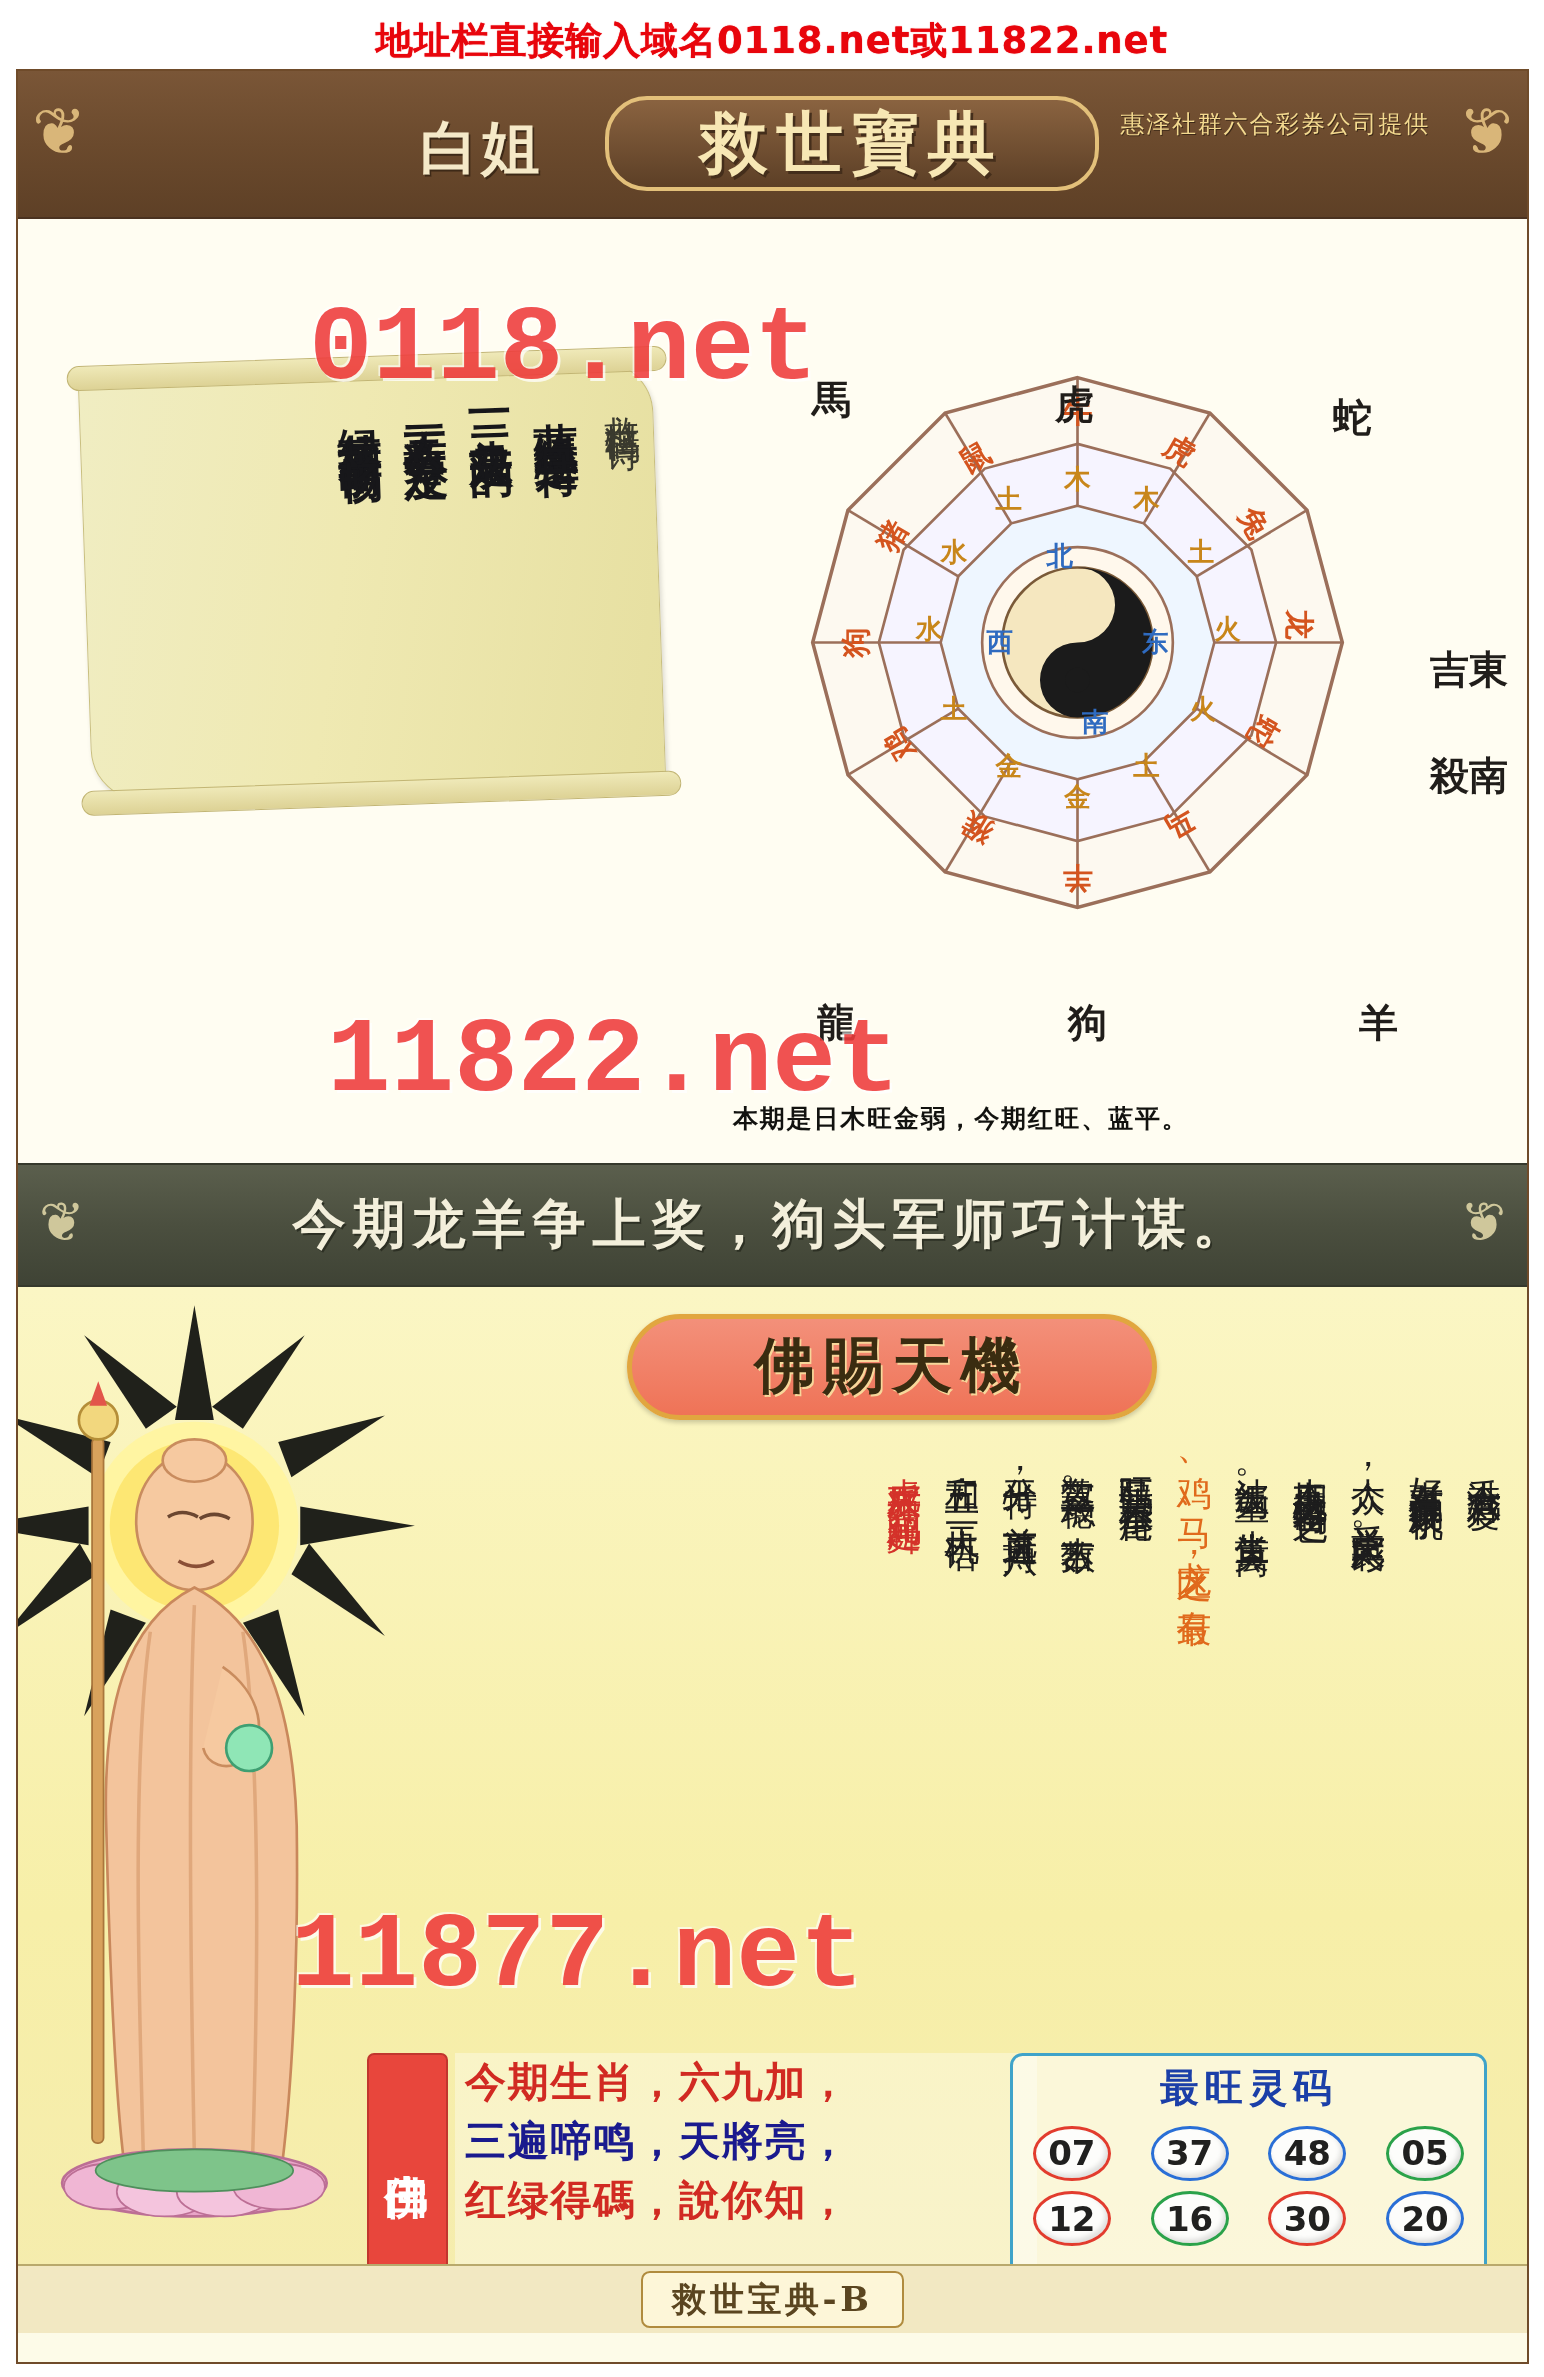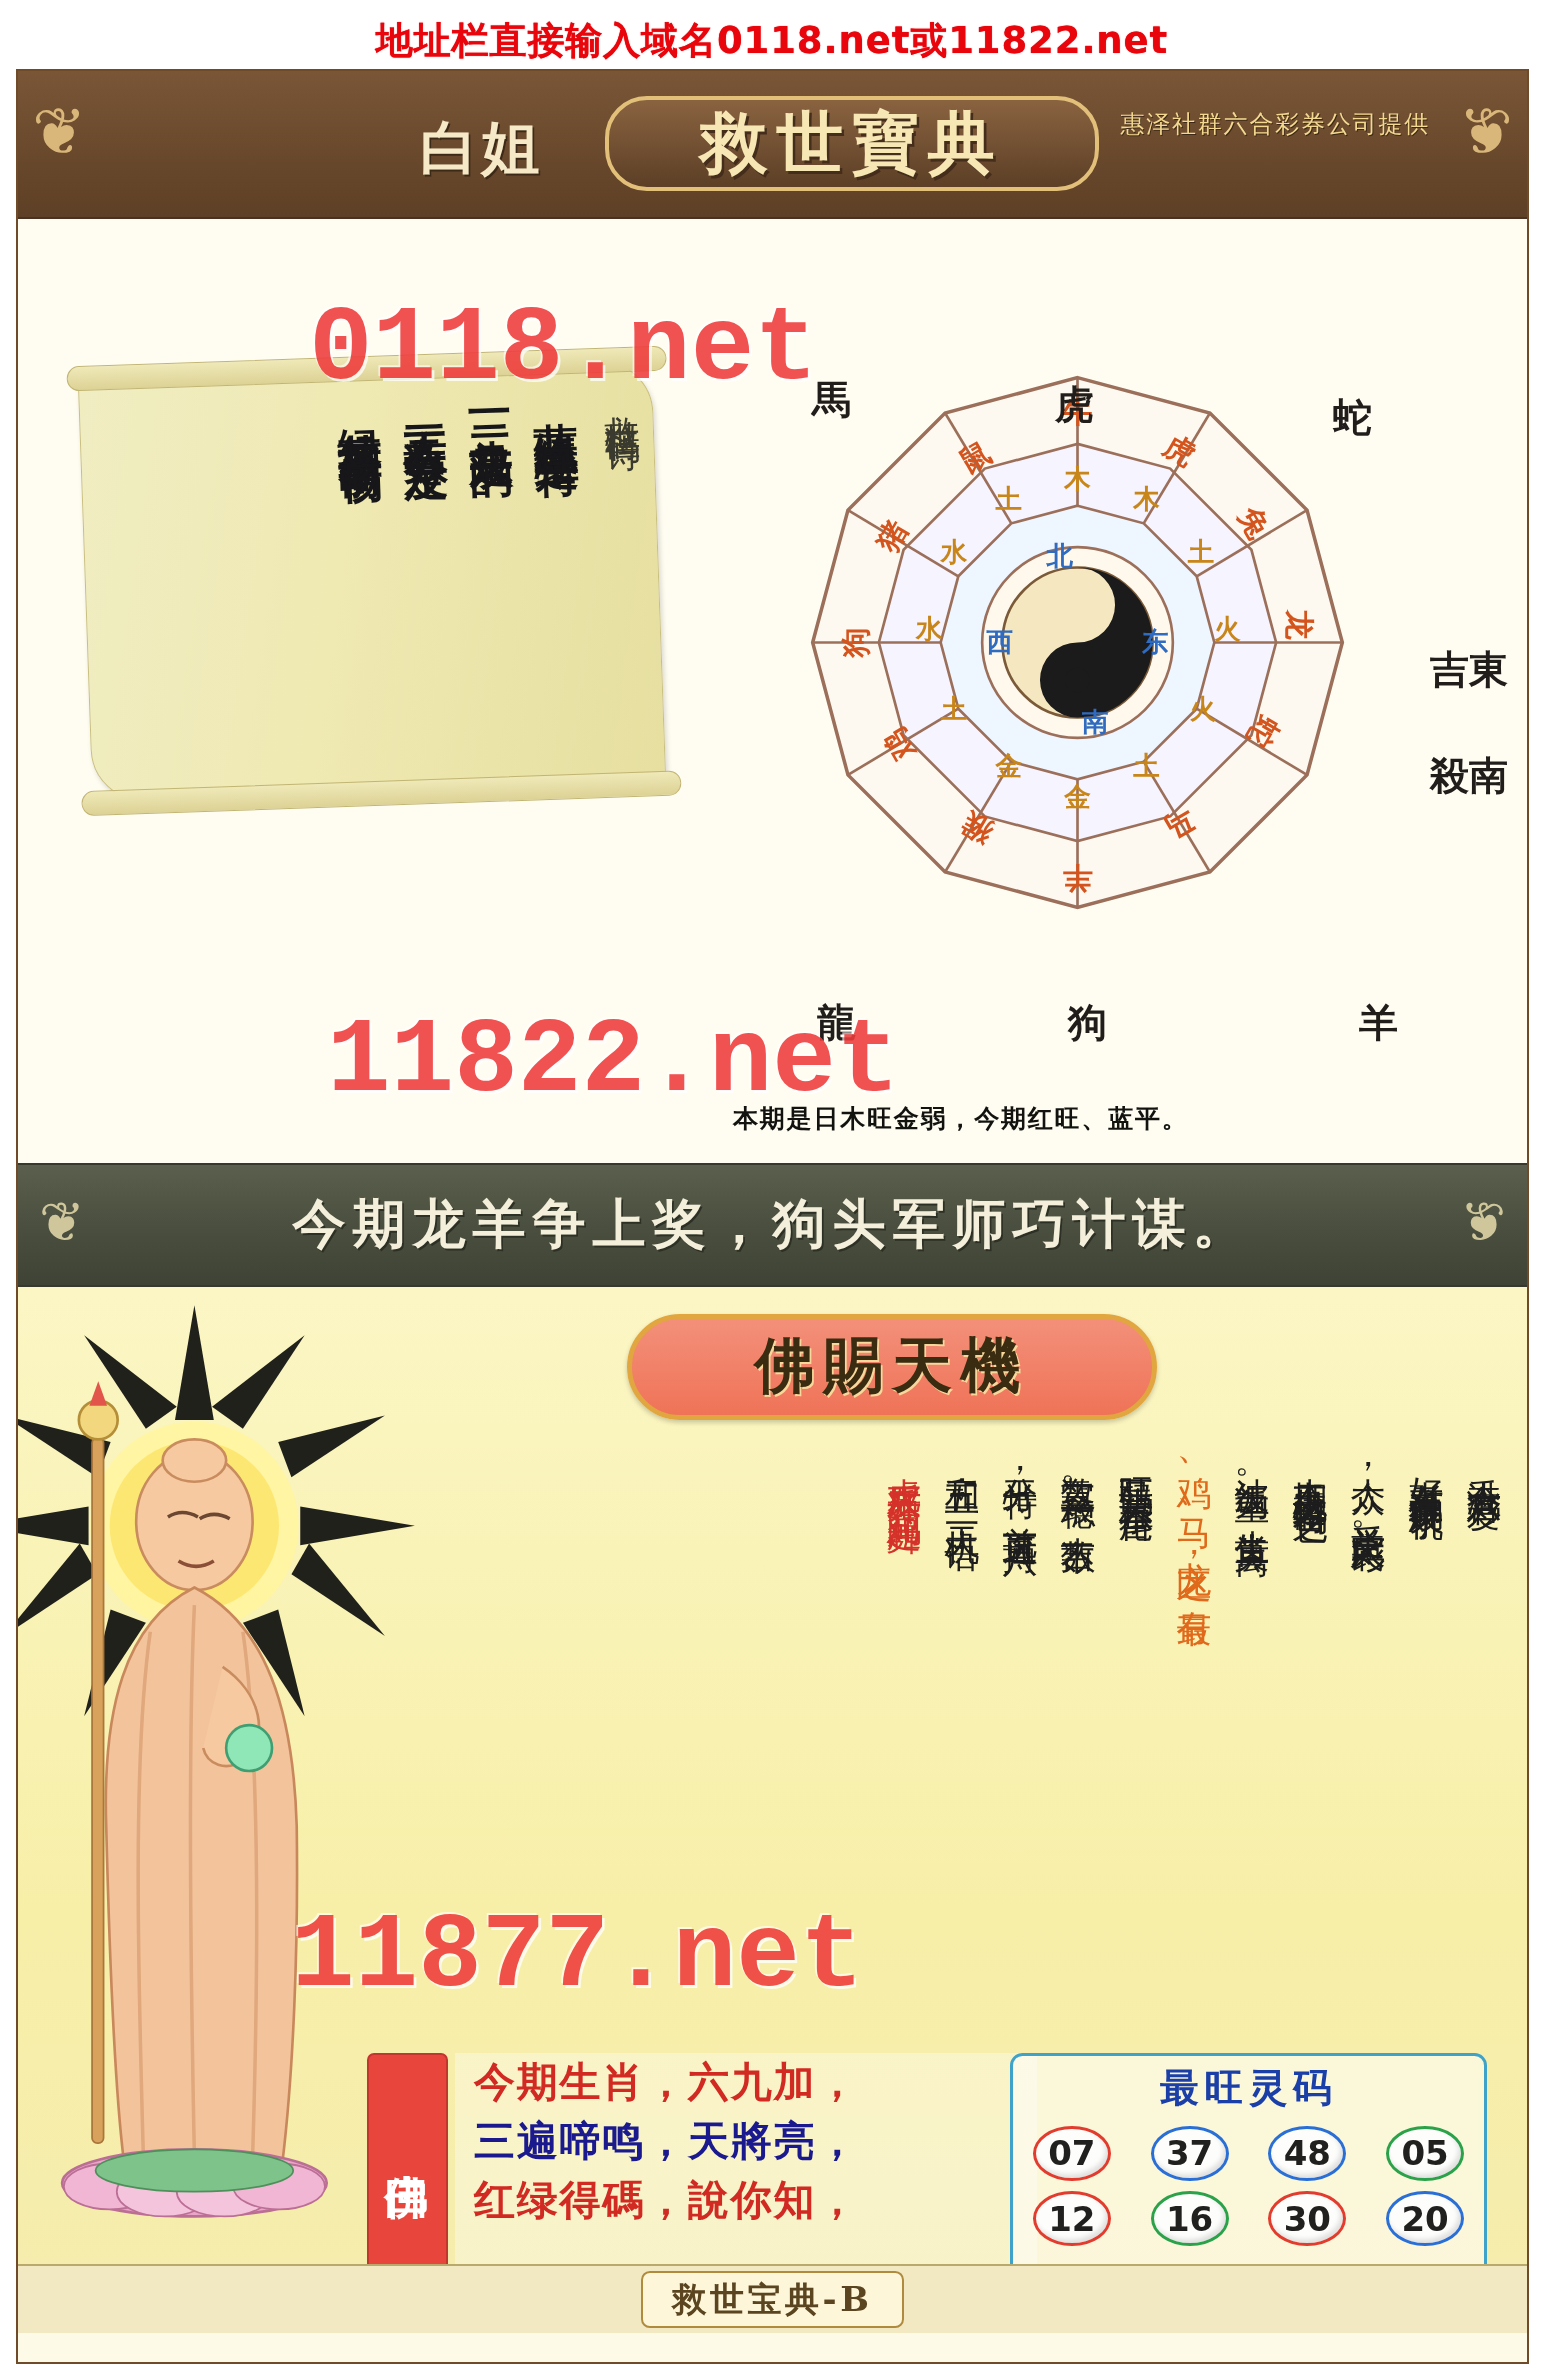--- a/index.html
+++ b/index.html
@@ -216,21 +216,21 @@
     writing-mode: vertical-rl; color: #fff; font-size: 44px; font-weight: bold;
     font-family: "DejaVu Serif", serif; letter-spacing: 5.3px;
   }
   .poem-box {
     position: absolute; left: 437px; bottom: 42px; width: 582px; height: 238px;
     background: rgba(255,255,255,.35);
   }
   .poem-box .pl {
     font-size: 41px; line-height: 59px; font-weight: bold;
     font-family: "DejaVu Serif", serif; color: #1a1a8e; letter-spacing: 1.8px;
-    padding-left: 19px;
+    padding-left: 10px;
   }
   .poem-box .pl.red { color: #d12a22; }
 
   .codes {
     position: absolute; right: 40px; bottom: 42px; width: 477px; height: 238px;
     border: 3.5px solid #3fa3c9; border-radius: 12.4px;
     background: rgba(255,255,255,.55);
   }
   .codes .ctitle {
     text-align: center; font-size: 39px; font-weight: bold; color: #1b3fa8;

